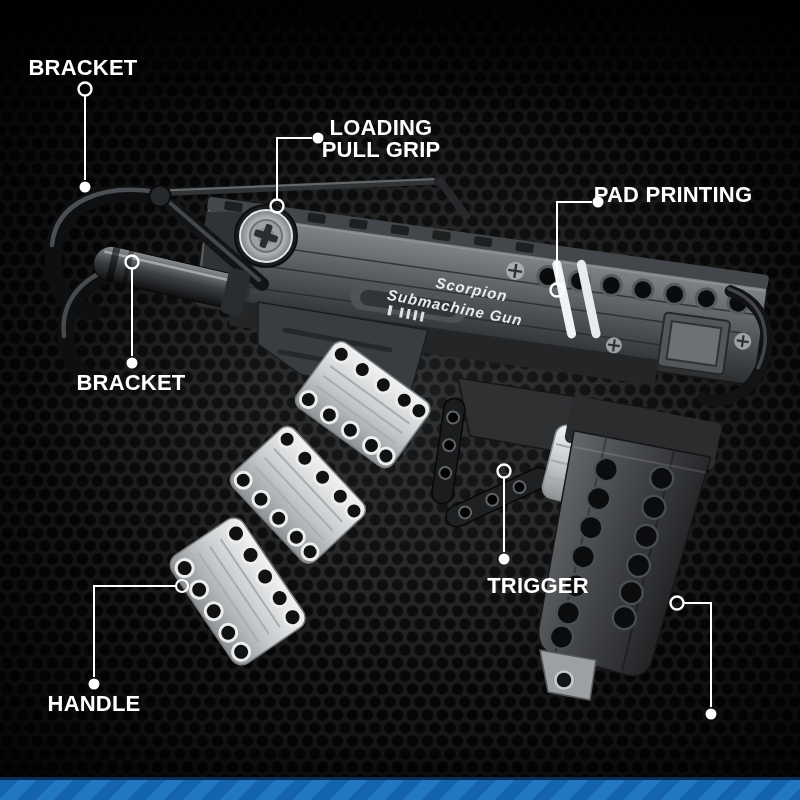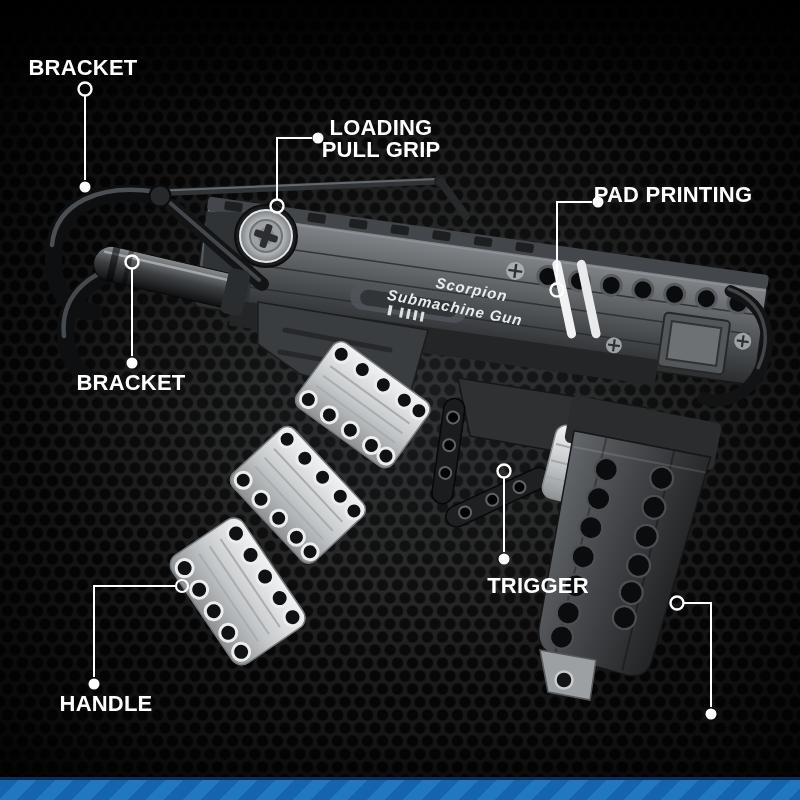--- a/index.html
+++ b/index.html
@@ -323,16 +323,16 @@
     <div>LOADING</div>
     <div>PULL GRIP</div>
   </div>
 
   <div class="label" style="left:673px;top:184px;">
     <div>PAD PRINTING</div>
   </div>
 
   <div class="label" style="left:131px;top:372px;">BRACKET</div>
   <div class="label" style="left:495px;top:575px;margin-left:43px;">TRIGGER</div>
-  <div class="label" style="left:94px;top:693px;margin-left:12px;">HANDLE</div>
+  <div class="label" style="left:94px;top:693px;">HANDLE</div>
 
   <div class="accent-bar"></div>
 </div>
 
 </body></html>

